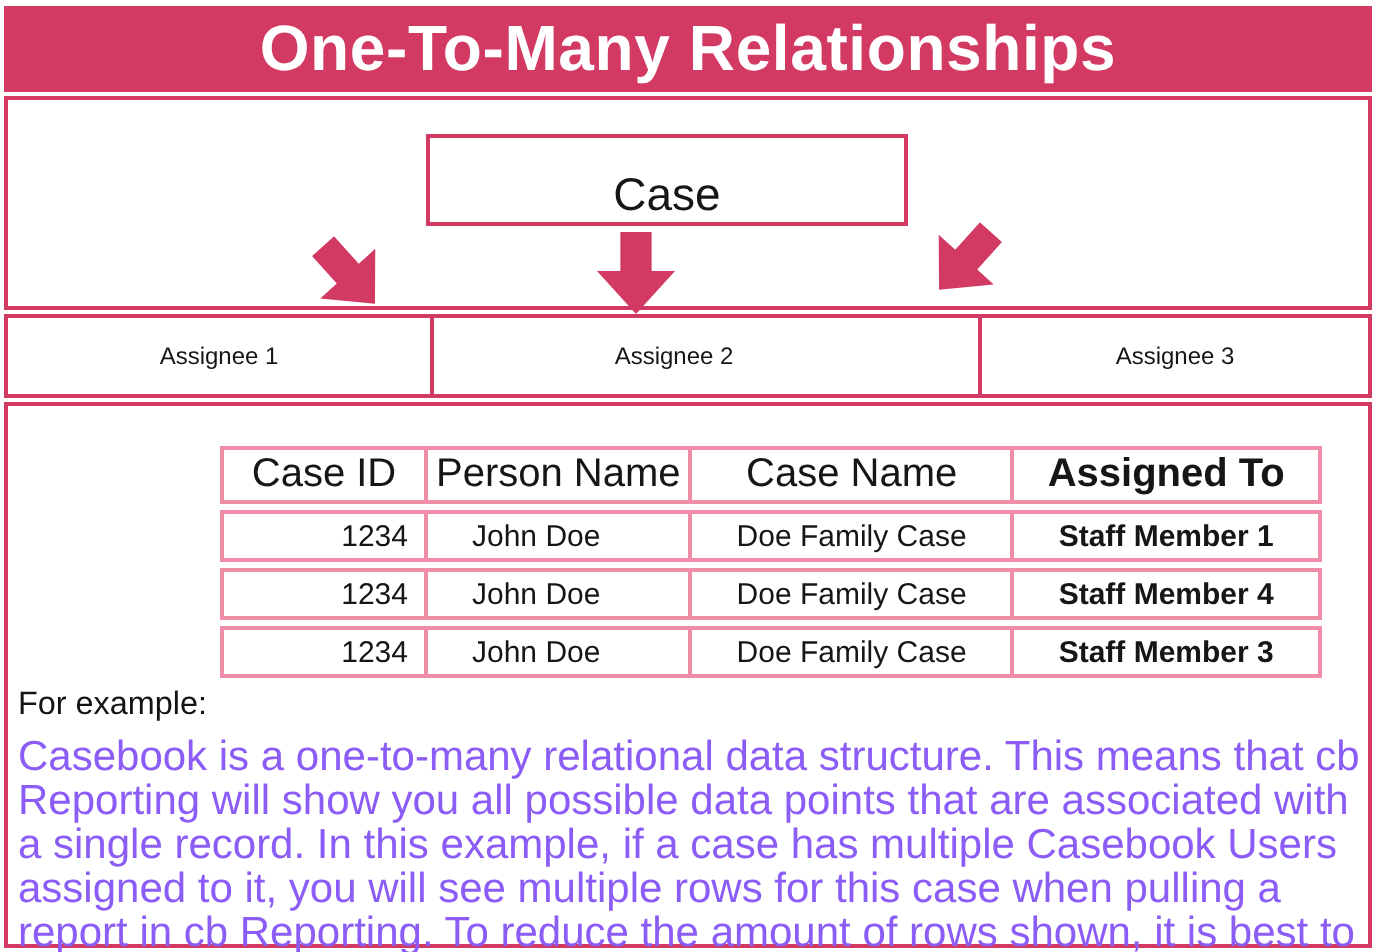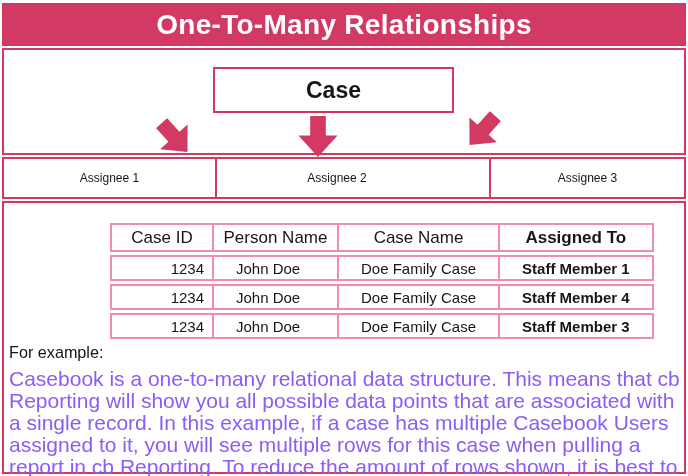--- a/index.html
+++ b/index.html
@@ -6,29 +6,29 @@
   #stage{
     position:relative;width:688px;height:476px;background:#ffffff;
     font-family:"Liberation Sans", sans-serif;color:var(--text,#1b1b1b);
     overflow:hidden;
   }
   .header-bar{
     position:absolute;left:2px;top:3px;width:684px;height:43px;
     background:var(--primary,#d23a63);
     display:flex;align-items:center;justify-content:center;
   }
-  .page-title{color:#ffffff;font-size:28px;font-weight:600;letter-spacing:.3px;white-space:nowrap;}
+  .page-title{color:#ffffff;font-size:32px;font-weight:600;letter-spacing:.3px;white-space:nowrap;}
   .diagram-box{
     position:absolute;left:2px;top:48px;width:680px;height:103px;
     border:2px solid var(--primary,#d23a63);background:#fff;
   }
   .case-box{
     position:absolute;left:213px;top:67px;width:237px;height:42px;
     border:2px solid var(--primary,#d23a63);background:#fff;
-    display:flex;align-items:center;justify-content:center;font-weight:bold;
+    display:flex;align-items:flex-end;justify-content:center;
   }
   .case-label{font-size:23px;color:#161616;}
   .arrow{position:absolute;color:var(--primary,#d23a63);}
   .arrow-mid{left:298px;top:116px;width:40px;height:41px;}
   .arrow-left{left:156px;top:118px;width:37px;height:39px;transform:rotate(-42deg);}
   .arrow-right{left:464px;top:111px;width:37px;height:39px;transform:rotate(42deg);}
   .assignee-row{
     position:absolute;left:2px;top:157px;width:680px;height:38px;
     border:2px solid var(--primary,#d23a63);display:flex;background:#fff;
   }
@@ -48,21 +48,21 @@
     border-collapse:separate;border-spacing:0 3px;table-layout:fixed;
   }
   .rel-table th,.rel-table td{
     box-sizing:border-box;overflow:hidden;white-space:nowrap;vertical-align:middle;
     border-top:2px solid var(--table-border,#f08da9);
     border-bottom:2px solid var(--table-border,#f08da9);
     border-left:2px solid var(--table-border,#f08da9);
     background:#fff;color:#161616;
   }
   .rel-table th:last-child,.rel-table td:last-child{border-right:2px solid var(--table-border,#f08da9);font-weight:bold;}
-  .rel-table th{font-size:17px;font-weight:400;height:29px;text-align:center;padding:0 4px;}
+  .rel-table th{font-size:20px;font-weight:400;height:29px;text-align:center;padding:0 4px;}
   .rel-table td{font-size:15px;height:26px;padding:0 22px;text-align:left;}
   .rel-table td.num{text-align:right;padding-right:8px;}
   .note-intro{position:absolute;left:9px;top:343px;font-size:16.2px;color:#141414;}
   .note-body{
     position:absolute;left:9px;top:368px;width:674px;
     font-size:21px;line-height:22px;color:#8b5cf6;
   }
 </style>
 </head>
 <body>

